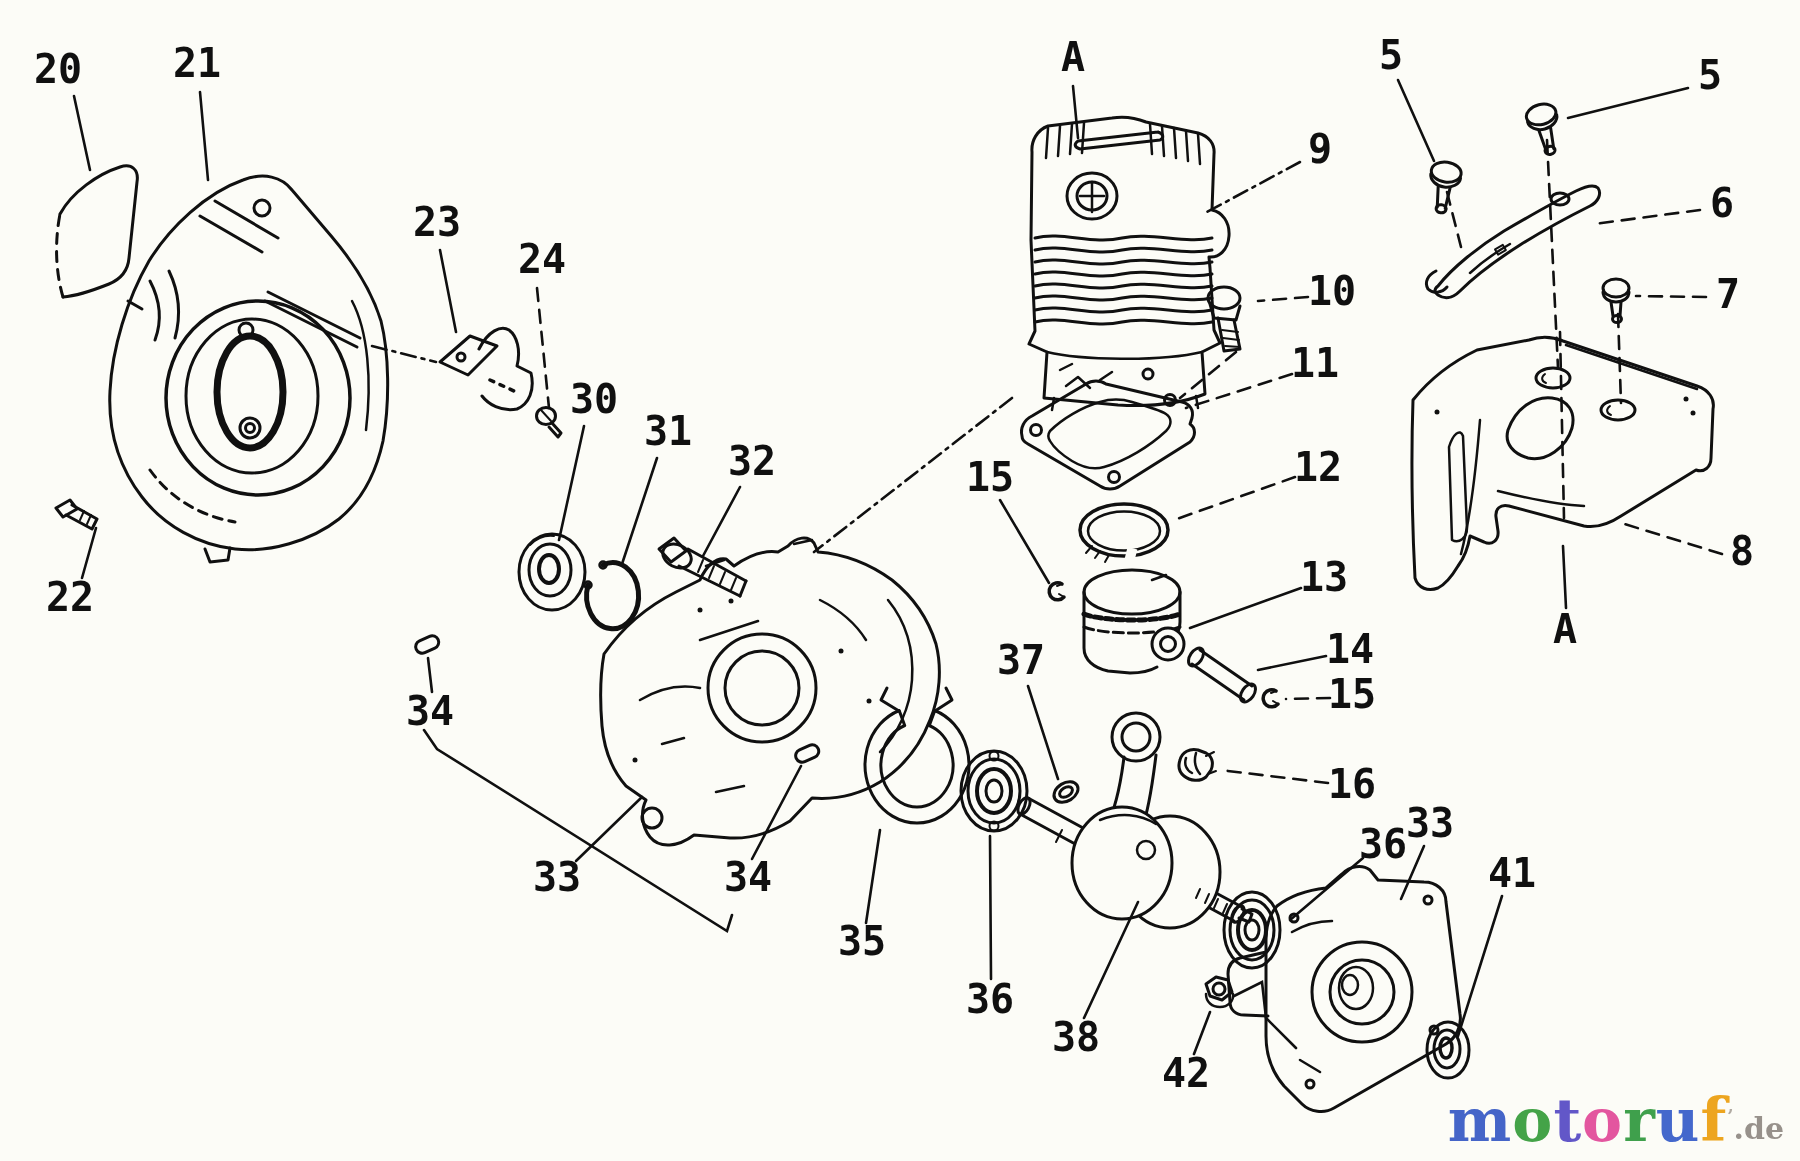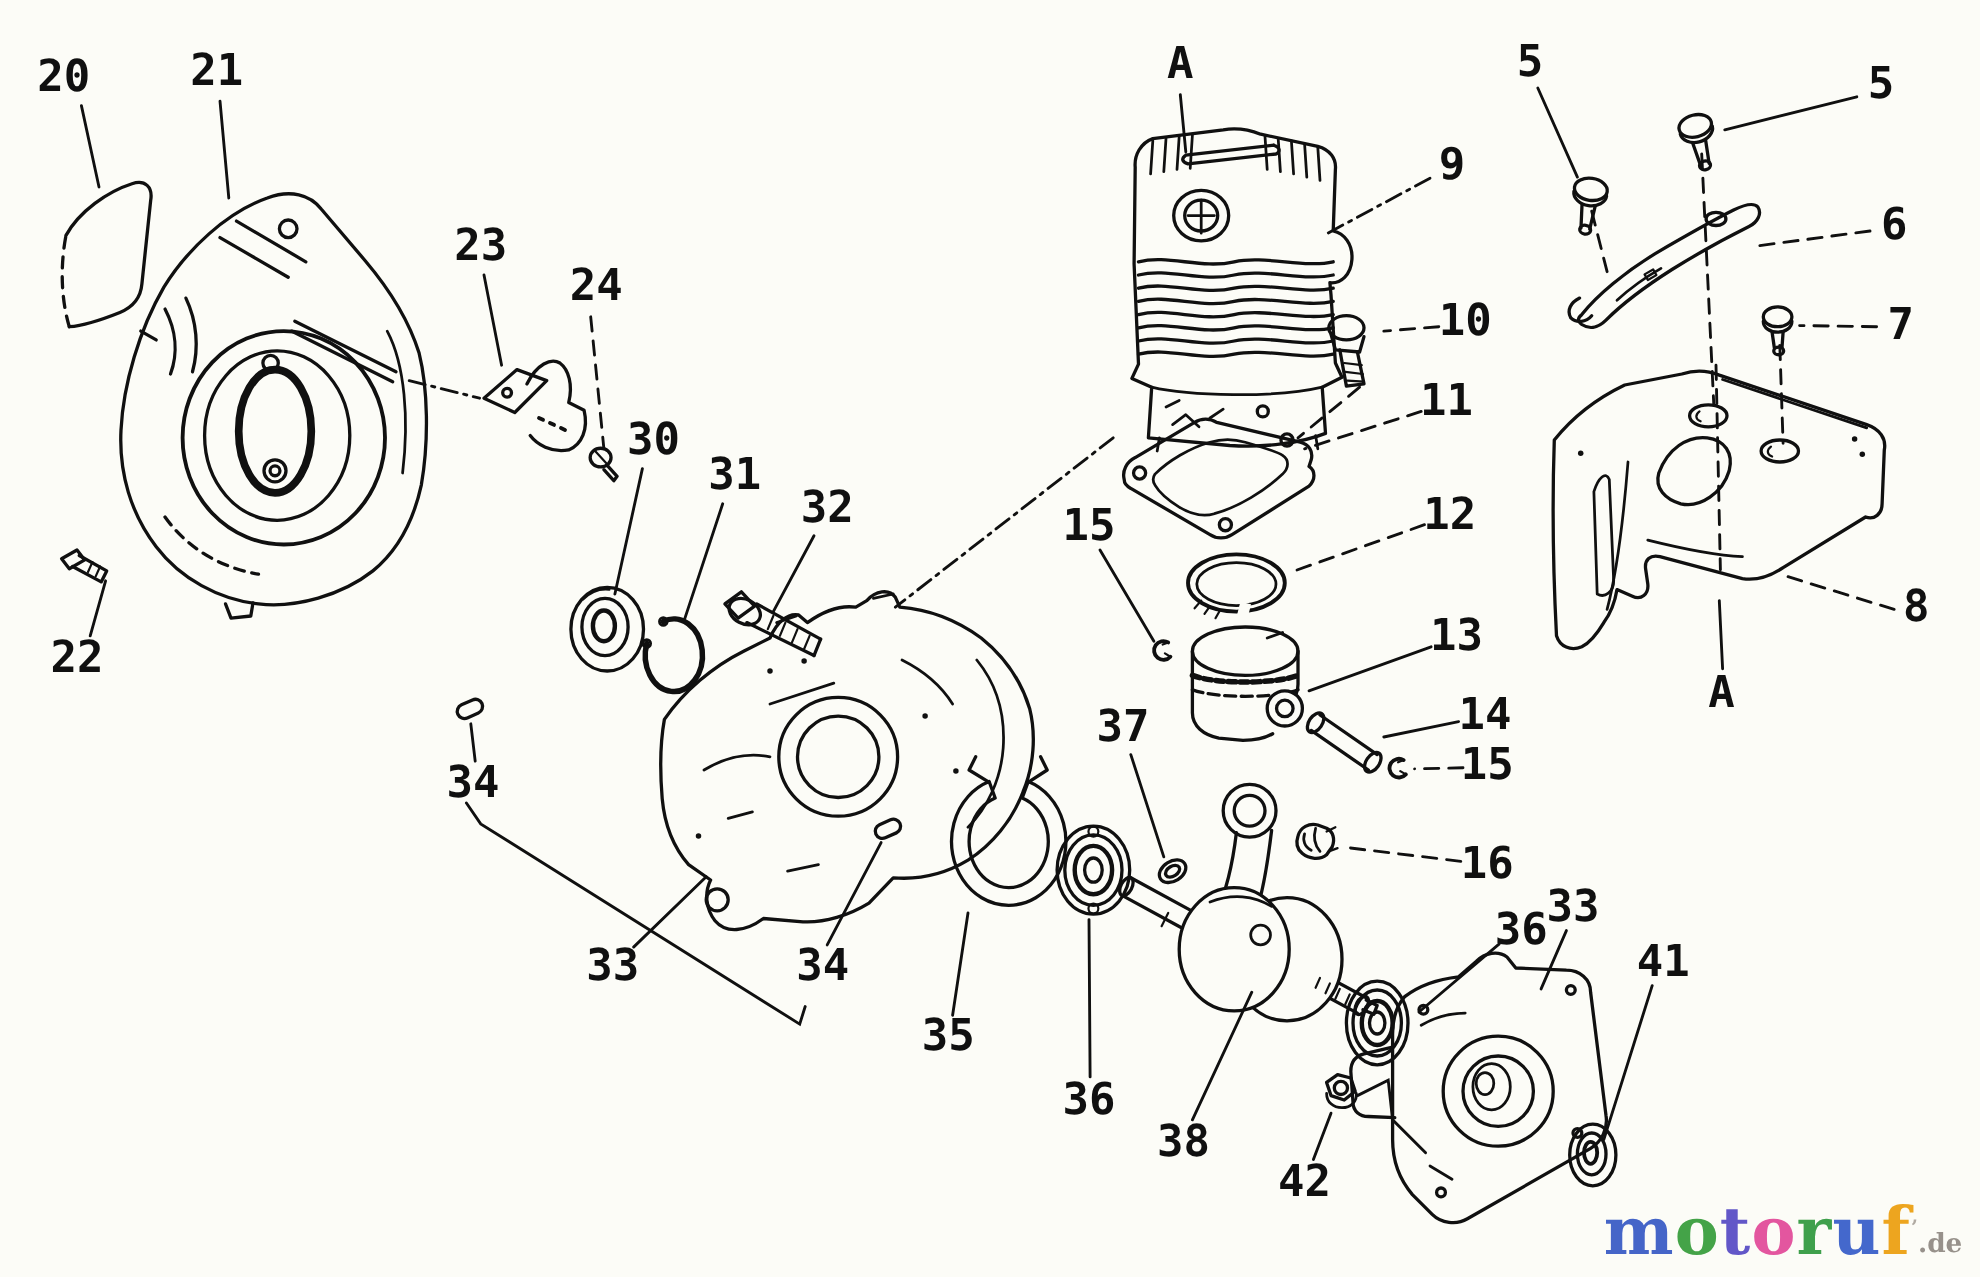--- a/index.html
+++ b/index.html
@@ -5,21 +5,21 @@
   html,body{margin:0;padding:0;background:#e8e8e4;}
   .canvas{position:relative;width:1800px;height:1161px;background:#fcfcf7;overflow:hidden;
           font-family:"DejaVu Sans","Liberation Sans",sans-serif;}
   svg{position:absolute;left:0;top:0;}
   svg text{font-family:"DejaVu Sans Mono","Liberation Mono",monospace;font-weight:700;
            fill:#101010;text-anchor:middle;}
   .logo{position:absolute;right:16px;bottom:6px;white-space:nowrap;
         font-family:"DejaVu Serif","Liberation Serif",serif;font-weight:700;}
   .logo .lw{font-size:60px;letter-spacing:1px;}
   .logo-mark{font-size:18px;color:#b0aaa2;vertical-align:18px;}
-  .logo-suffix{font-size:24px;vertical-align:2px;}
+  .logo-suffix{font-size:30px;vertical-align:2px;}
 </style>
 </head>
 <body>
 
 <div class="canvas">
 <svg width="1800" height="1161" viewBox="0 0 1800 1161">
 
   <g stroke="#101010" fill="none" stroke-width="3" stroke-linecap="round" stroke-linejoin="round">
 
     <g>

